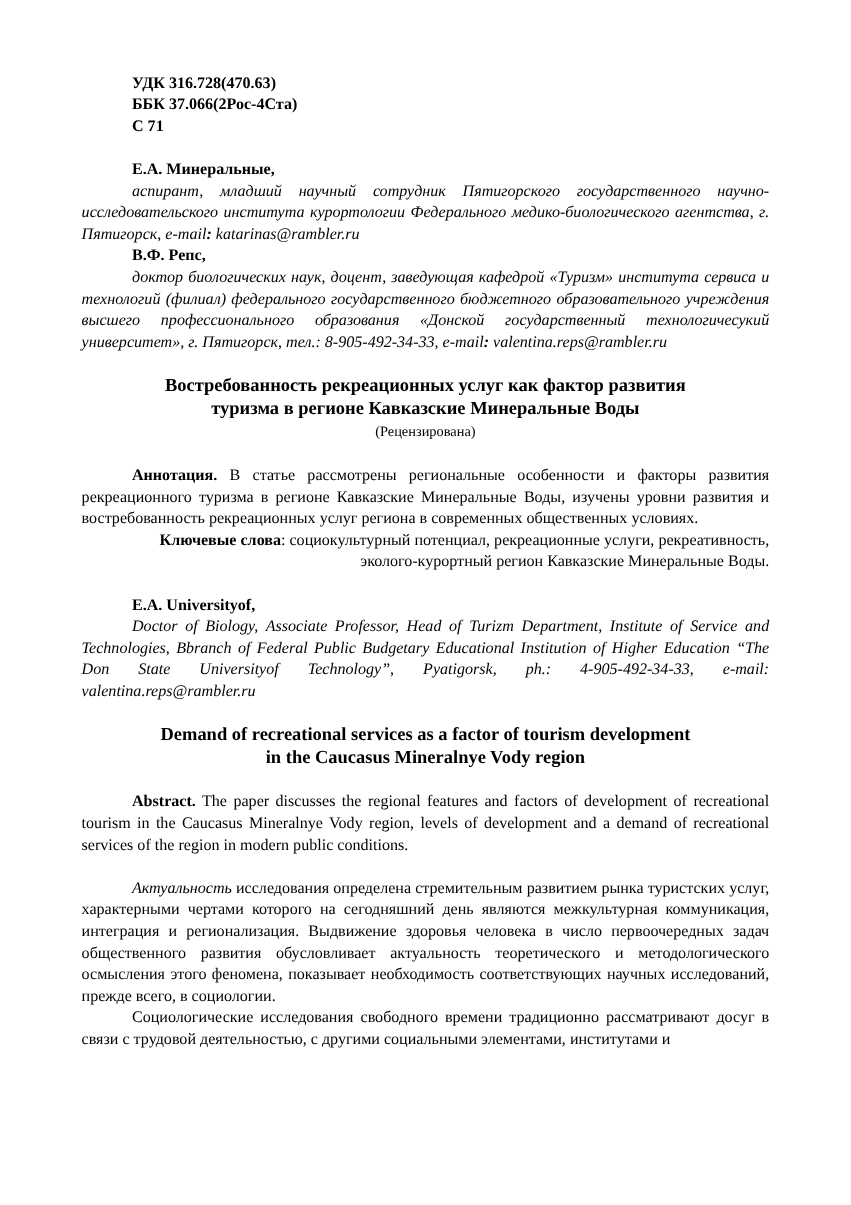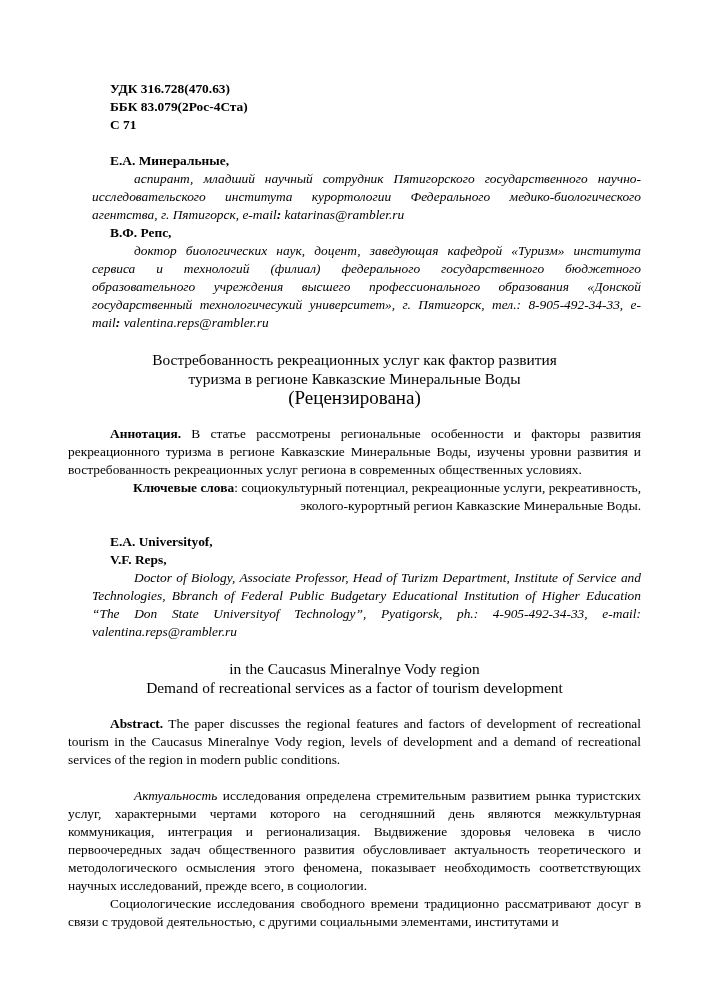--- a/index.html
+++ b/index.html
@@ -1,34 +1,34 @@
 <!DOCTYPE html>
 <html><head>
 <meta charset="utf-8">
 <style>
   html, body { margin: 0; padding: 0; background: #ffffff; }
   body { width: 709px; height: 1004px; position: relative; overflow: hidden;
          font-family: "Liberation Serif", "DejaVu Serif", serif; color: #000; }
-  .page { position: absolute; left: 68px; top: 80px; width: 573px; font-size: 13.4px; line-height: 18px; }
+  .page { position: absolute; left: 68px; top: 60px; width: 573px; font-size: 13.4px; line-height: 18px; }
   .p { margin: 0; text-align: justify; }
   .indent { text-indent: 42px; }
   .hdr { margin: 0; padding-left: 42px; font-weight: bold; }
   .b { font-weight: bold; }
-  .i { font-style: italic; margin-left: 24px; }
+  .i { font-style: italic; }
   .gap { height: 18px; }
-  .title { text-align: center; font-weight: normal; font-size: 15.4px; line-height: 19px; margin: 0; }
-  .subtitle { text-align: center; font-size: 19px; line-height: 19px; margin: 0; }
+  .title { text-align: center; font-weight: bold; font-size: 15.4px; line-height: 19px; margin: 0; }
+  .subtitle { text-align: center; font-size: 12px; line-height: 19px; margin: 0; }
 </style>
 </head>
 <body>
 
 <div class="page">
 
   <p class="hdr">УДК 316.728(470.63)</p>
-  <p class="hdr">ББК 83.079(2Рос-4Ста)</p>
+  <p class="hdr">ББК 37.066(2Рос-4Ста)</p>
   <p class="hdr">С 71</p>
 
   <div class="gap"></div>
 
   <p class="hdr">Е.А. Минеральные,</p>
   <p class="p indent i"><span>аспирант, младший научный сотрудник Пятигорского государственного научно-исследовательского института курортологии Федерального медико-биологического агентства, г. Пятигорск, e-mail</span><span class="b">: </span><span>katarinas@rambler.ru</span></p>
 
   <p class="hdr">В.Ф. Репс,</p>
   <p class="p indent i"><span>доктор биологических наук, доцент, заведующая кафедрой «Туризм» института сервиса и технологий (филиал) федерального государственного бюджетного образовательного учреждения высшего профессионального образования «Донской государственный технологичесукий университет», г. Пятигорск, тел.: 8-905-492-34-33, e-mail</span><span class="b">: </span><span>valentina.reps@rambler.ru</span></p>
 
@@ -39,27 +39,26 @@
   <p class="subtitle">(Рецензирована)</p>
 
   <div class="gap"></div>
 
   <p class="p indent"><span class="b">Аннотация.</span><span> В статье рассмотрены региональные особенности  и факторы развития рекреационного туризма в регионе Кавказские Минеральные Воды, изучены уровни развития и востребованность рекреационных услуг региона в современных общественных условиях.</span></p>
   <p class="p indent" style="text-align:right"><span class="b">Ключевые слова</span><span>: социокультурный потенциал, рекреационные услуги, рекреативность, эколого-курортный регион Кавказские Минеральные Воды.</span></p>
 
   <div class="gap"></div>
 
   <p class="hdr">E.A. Universityof,</p>
-  <p class="hdr">V.F. Reps,</p>
   <p class="p indent i">Doctor of Biology,  Associate Professor, Head of Turizm Department, Institute of Service and Technologies, Bbranch of Federal Public Budgetary Educational Institution of Higher Education “The Don State Universityof Technology”, Pyatigorsk, ph.: 4-905-492-34-33, e-mail: valentina.reps@rambler.ru</p>
 
   <div class="gap"></div>
 
+  <p class="title">Demand of recreational services as a factor of tourism development</p>
   <p class="title">in the Caucasus Mineralnye Vody region</p>
-  <p class="title">Demand of recreational services as a factor of tourism development</p>
 
   <div class="gap"></div>
 
   <p class="p indent"><span class="b">Abstract.</span><span> The paper discusses the regional features and factors of development of recreational tourism in the Caucasus Mineralnye Vody region, levels of development and a demand of recreational services of the region in modern public conditions.</span></p>
 
   <div class="gap"></div>
 
   <p class="p indent"><span class="i">Актуальность</span><span> исследования определена стремительным развитием рынка туристских услуг, характерными чертами которого на сегодняшний день являются межкультурная коммуникация, интеграция и регионализация. Выдвижение здоровья человека в число первоочередных задач общественного развития обусловливает актуальность теоретического и методологического осмысления этого феномена, показывает необходимость соответствующих научных исследований, прежде всего, в социологии.</span></p>
   <p class="p indent">Социологические исследования свободного времени традиционно рассматривают досуг в связи с трудовой деятельностью, с другими социальными элементами, институтами и</p>
 

